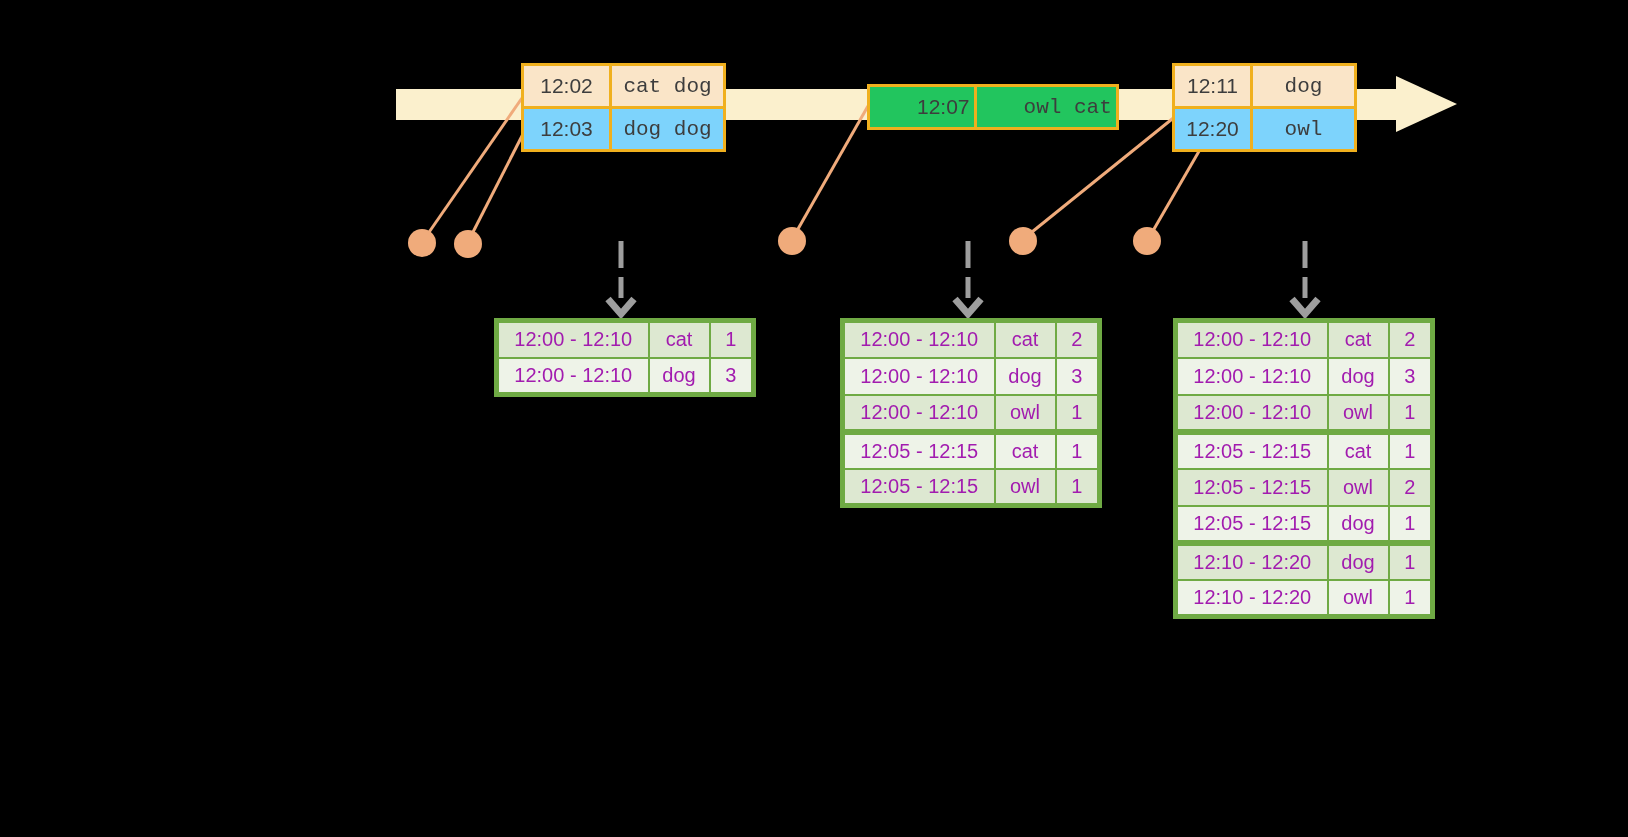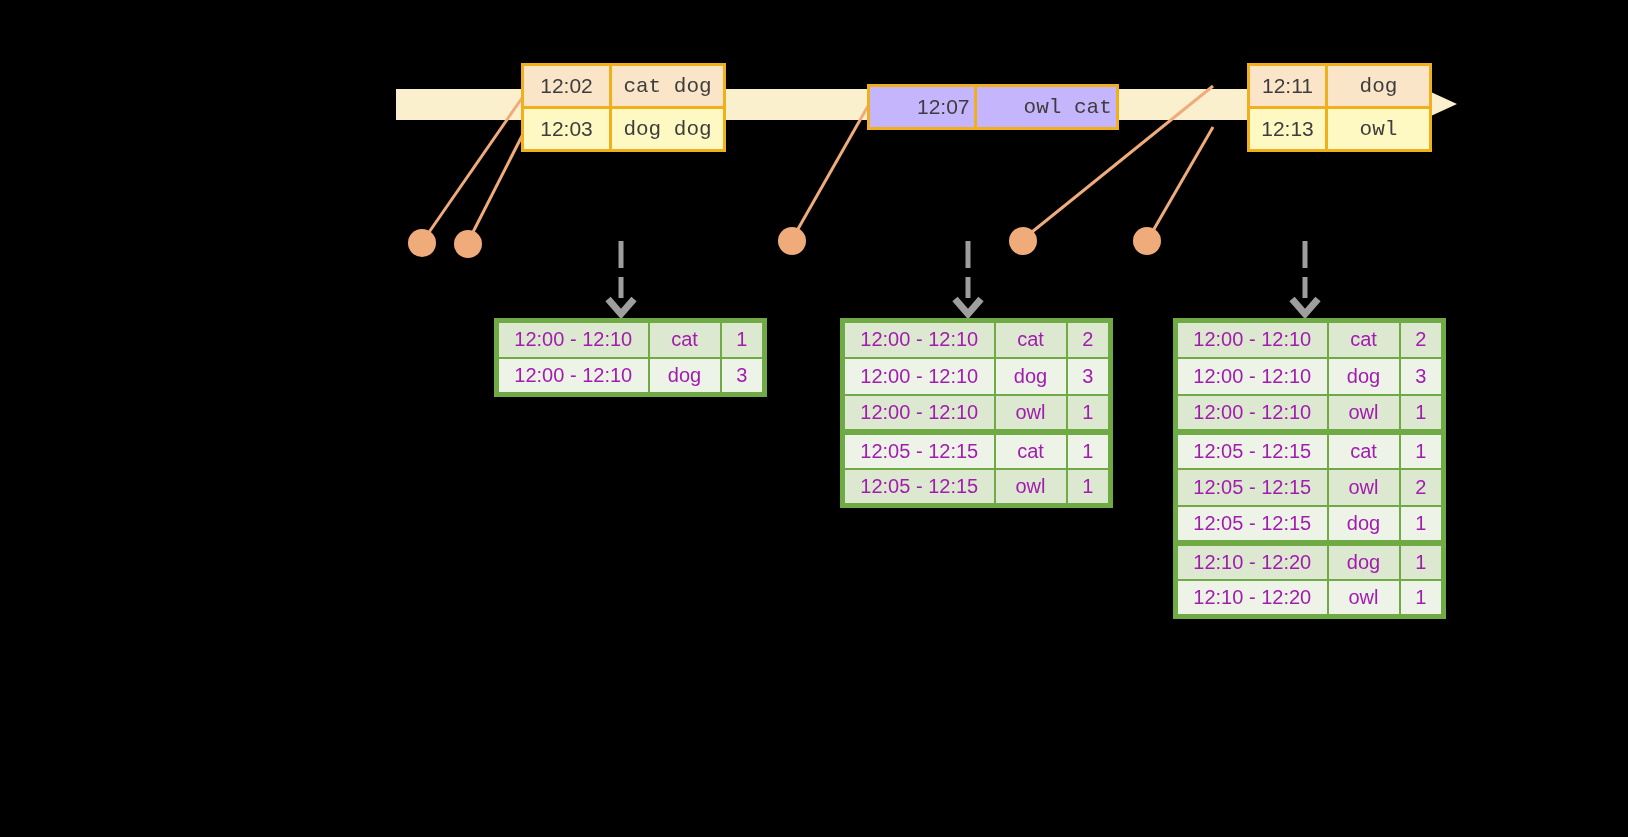--- a/index.html
+++ b/index.html
@@ -28,37 +28,37 @@
   }
   .event-box td {
     border:3px solid #f0b01e; text-align:center;
     height:43px; padding:0 4px; white-space:nowrap;
   }
   .event-box td.tcol { width:88px; }
   .event-box td.wcol { width:114px;font-family:Liberation Mono, monospace; }
   #eb3 td.tcol { width:78px; }
   #eb3 td.wcol { width:104px; }
   td.peach { background:#fae5c8; }
-  td.cream { background:#fef9c3; }
-  td.lpeach { background:#c4b5fd;padding-left:47px; }
+  td.cream { background:#7dd3fc; }
+  td.lpeach { background:#22c55e;padding-left:47px; }
   #eb1 { left:521px; top:63px; }
   #eb2 { left:867px; top:84px; }
-  #eb3 { left:1247px; top:63px; }
+  #eb3 { left:1172px; top:63px; }
 
   
   table.result {
     position:absolute; border-collapse:collapse; z-index:3;
     font-size:20px; color:#a21caf; border:5px solid #6faa44;
   }
   .result td {
     border:2px solid #6faa44; text-align:center;
     height:37px; padding:0 6px; white-space:nowrap;
   }
   .result td.c-window { width:152px; }
-  .result td.c-word  { width:72px; }
+  .result td.c-word  { width:61px; }
   .result td.c-count { width:44px; }
   tr.dark td  { background:#dde8d1; }
   tr.light td { background:#eef3e8; }
   tr.group-break td { border-top:6px solid #6faa44; }
   #rt1 { left:494px; top:318px; }
   #rt2 { left:840px; top:318px; }
   #rt3 { left:1173px; top:318px; }
 </style>
 </head>
 <body>
@@ -113,21 +113,21 @@
   </tbody>
 </table>
 
 <table class="event-box" id="eb3">
   <tbody>
     <tr>
       <td class="peach tcol">12:11</td>
       <td class="peach wcol">dog</td>
     </tr>
     <tr>
-      <td class="cream tcol">12:13</td>
+      <td class="cream tcol">12:20</td>
       <td class="cream wcol">owl</td>
     </tr>
   </tbody>
 </table>
 
 <table class="result" id="rt1">
   <tbody>
     <tr class="dark">
       <td class="c-window">12:00 - 12:10</td>
       <td class="c-word">cat</td>

